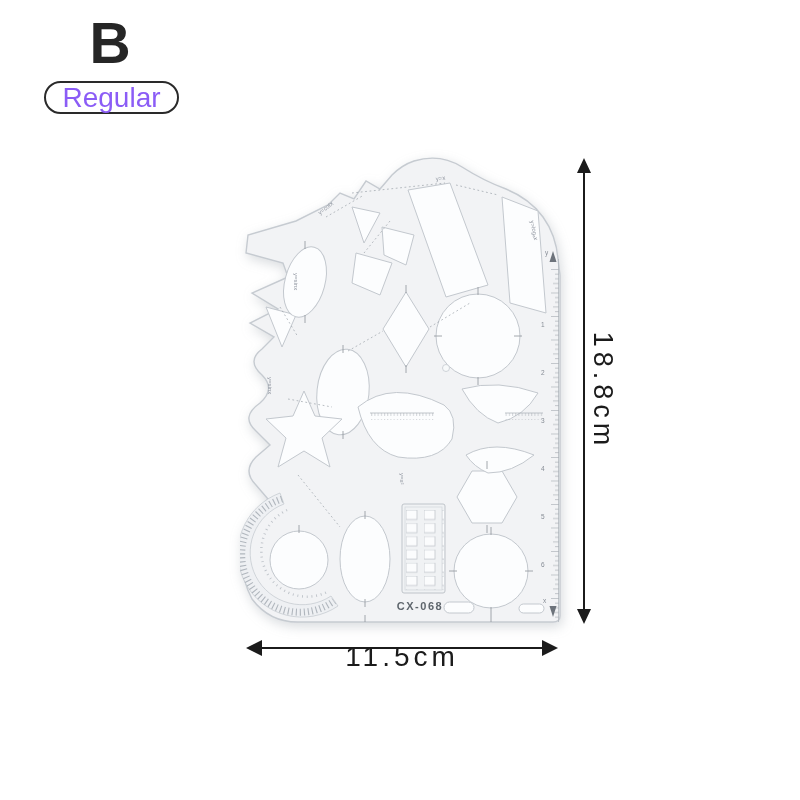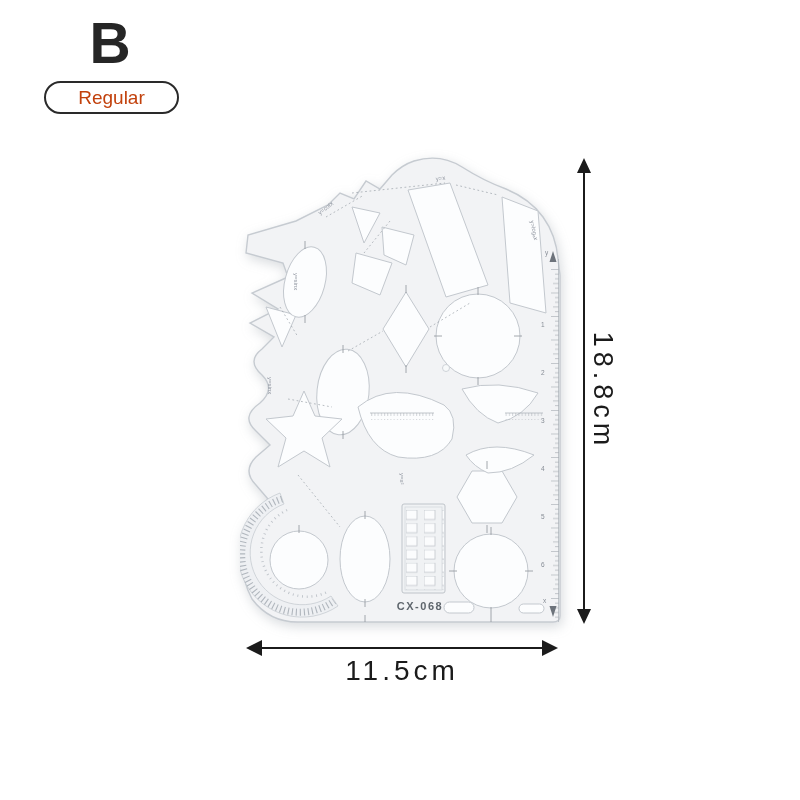--- a/index.html
+++ b/index.html
@@ -3,39 +3,39 @@
 <meta charset="utf-8">
 <style>
   html,body{margin:0;padding:0;background:#ffffff;}
   .stage{position:relative;width:800px;height:800px;background:#ffffff;overflow:hidden;
          font-family:"Liberation Sans",sans-serif;color:#1b1b1b;}
   .variant-letter{position:absolute;left:84px;top:14px;width:52px;text-align:center;
                   font-size:57px;font-weight:700;color:#262626;line-height:1.05;}
   .variant-badge{position:absolute;left:44px;top:81px;width:131px;height:29px;
                  border:2px solid #2a2a2a;border-radius:17px;display:flex;
                  align-items:center;justify-content:center;background:#fff;}
-  .variant-badge span{font-size:19px;color:#c2410c;}
+  .variant-badge span{font-size:28px;color:#8b5cf6;}
   .template-svg{position:absolute;left:240px;top:155px;width:330px;height:470px;
                 filter:drop-shadow(2px 4px 6px rgba(120,130,140,.28));}
   
   .dim-v{position:absolute;left:576px;top:158px;width:16px;height:466px;}
   .dim-v .line{position:absolute;left:7px;top:11px;bottom:11px;width:2px;background:#1b1b1b;}
   .dim-v .arrow-up{position:absolute;top:0;left:1px;width:0;height:0;
       border-left:7px solid transparent;border-right:7px solid transparent;border-bottom:15px solid #1b1b1b;}
   .dim-v .arrow-down{position:absolute;bottom:0;left:1px;width:0;height:0;
       border-left:7px solid transparent;border-right:7px solid transparent;border-top:15px solid #1b1b1b;}
   .dim-v .label{position:absolute;top:50%;left:26px;transform:translate(-50%,-50%) rotate(90deg);
       font-size:27px;letter-spacing:5px;white-space:nowrap;color:#1b1b1b;}
   .dim-h{position:absolute;left:246px;top:640px;width:312px;height:52px;}
   .dim-h .line{position:absolute;left:11px;right:11px;top:7px;height:2px;background:#1b1b1b;}
   .dim-h .arrow-left{position:absolute;left:0;top:0;width:0;height:0;
       border-top:8px solid transparent;border-bottom:8px solid transparent;border-right:16px solid #1b1b1b;}
   .dim-h .arrow-right{position:absolute;right:0;top:0;width:0;height:0;
       border-top:8px solid transparent;border-bottom:8px solid transparent;border-left:16px solid #1b1b1b;}
-  .dim-h .label{position:absolute;top:15px;left:50%;transform:translateX(-50%);
+  .dim-h .label{position:absolute;top:1px;left:50%;transform:translateX(-50%);
       font-size:28px;letter-spacing:4px;white-space:nowrap;color:#1b1b1b;}
   
   .body-plastic{fill:#f2f3f5;stroke:#c6cbd1;stroke-width:1.4;}
   .cutout{fill:#fcfdfe;stroke:#c3c8ce;stroke-width:1;}
   .cutout2{fill:#f7f9fa;stroke:#c9ced4;stroke-width:.9;}
   .dash{fill:none;stroke:#9aa0a8;stroke-width:.7;stroke-dasharray:1.8 2.6;}
   .ctick{stroke:#8d939b;stroke-width:.8;fill:none;}
   .lbl{font-family:"Liberation Sans",sans-serif;font-size:6px;fill:#9096a0;}
   .rnum{font-family:"Liberation Sans",sans-serif;font-size:6.5px;fill:#868c95;}
   .model{font-family:"Liberation Sans",sans-serif;font-size:11px;font-weight:700;

